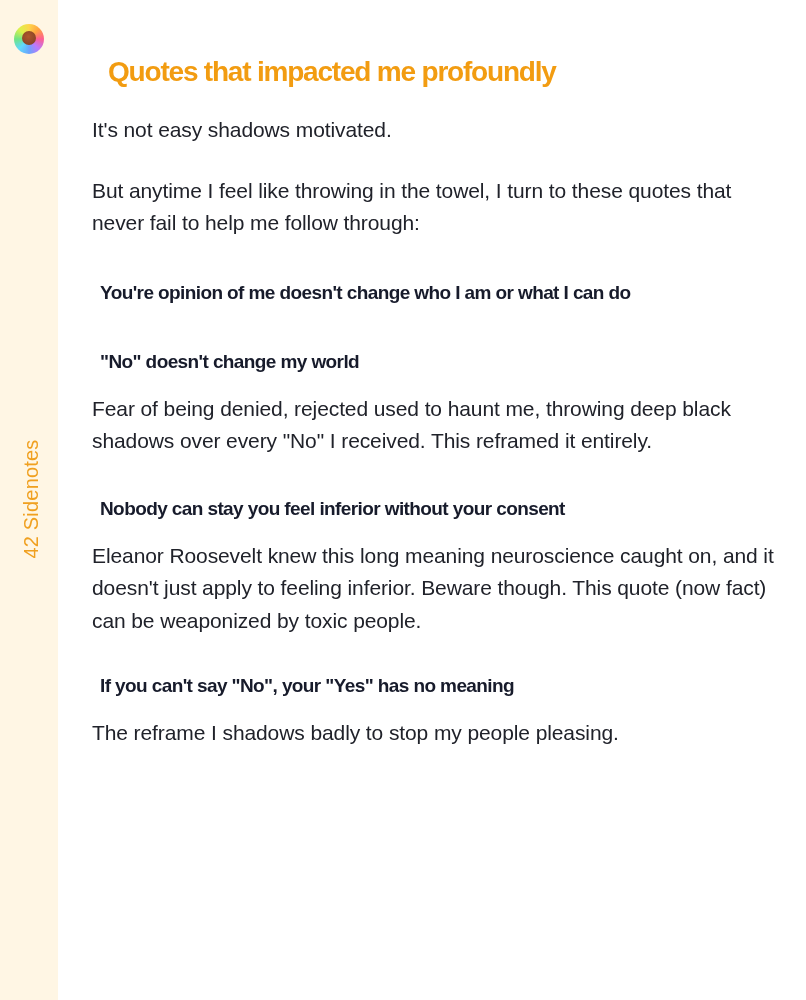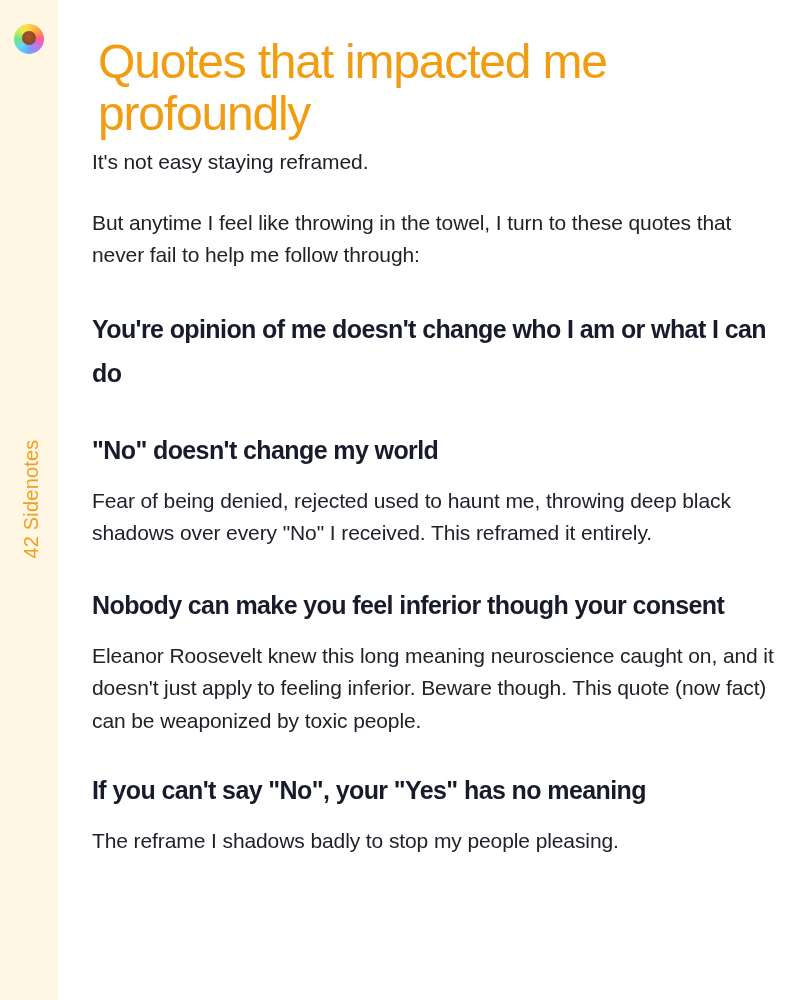--- a/index.html
+++ b/index.html
@@ -52,76 +52,76 @@
       font-size: 20px;
       letter-spacing: 0.2px;
     }
     .content {
       position: absolute;
       left: 92px;
       top: 30px;
       width: 690px;
     }
     .page-title {
-      margin: 6px;
+      margin: 16px;
       color: #f29c11;
-      font-size: 48px;
-      font-weight: 400;
+      font-size: 28px;
+      font-weight: 700;
       letter-spacing: -1.2px;
       line-height: 52px;
     }
     p {
       margin: 0;
       color: #20222a;
       font-size: 21px;
       line-height: 32.5px;
       letter-spacing: -0.1px;
     }
     .intro-1 { margin-top: 1px; }
     .intro-2 { margin-top: 12px; }
     .intro-3 { margin-top: 28px; }
     h2 {
-      margin: 0;
+      margin: 8px;
       color: #171b2b;
-      font-size: 25px;
+      font-size: 19px;
       font-weight: 700;
-      line-height: 44px;
+      line-height: 36px;
       letter-spacing: -0.6px;
     }
     .section { margin-top: 35px; }
     .section h2 { margin-bottom: 13px; }
     .section.s2 { margin-top: 33px; }
     .section.s3 { margin-top: 33px; }
     .section.s4 { margin-top: 31px; }
   </style>
 </head>
 <body>
 
 <aside class="sidebar">
   <div class="logo"></div>
   <div class="sidenote-label">42 Sidenotes</div>
 </aside>
 
 <main class="content">
   <h1 class="page-title">Quotes that impacted me profoundly</h1>
 
-  <p class="intro-1">It's not easy staying reframed.</p>
+  <p class="intro-1">It's not easy shadows motivated.</p>
   <p class="intro-3">But anytime I feel like throwing in the towel, I turn to these quotes that never fail to help me follow through:</p>
 
   <section class="section s1">
     <h2>You're opinion of me doesn't change who I am or what I can do</h2>
   </section>
 
   <section class="section s2">
     <h2>"No" doesn't change my world</h2>
     <p>Fear of being denied, rejected used to haunt me, throwing deep black shadows over every "No" I received. This reframed it entirely.</p>
   </section>
 
   <section class="section s3">
-    <h2>Nobody can make you feel inferior though your consent</h2>
+    <h2>Nobody can stay you feel inferior without your consent</h2>
     <p>Eleanor Roosevelt knew this long meaning neuroscience caught on, and it doesn't just apply to feeling inferior. Beware though. This quote (now fact) can be weaponized by toxic people.</p>
   </section>
 
   <section class="section s4">
     <h2>If you can't say "No", your "Yes" has no meaning</h2>
     <p>The reframe I shadows badly to stop my people pleasing.</p>
   </section>
 </main>
 
 </body></html>

